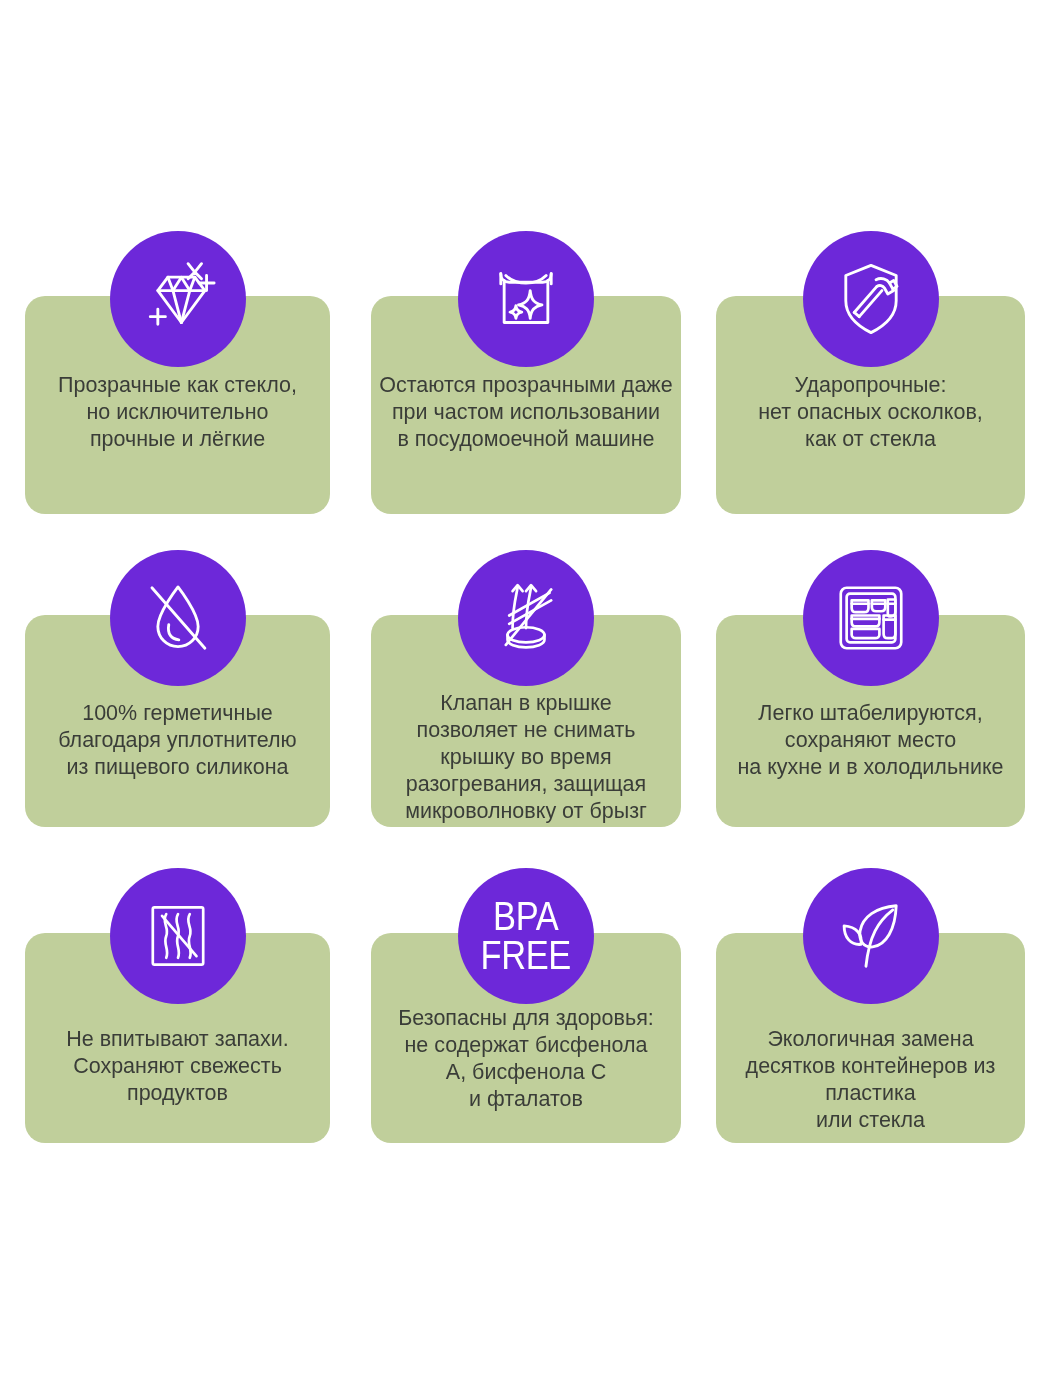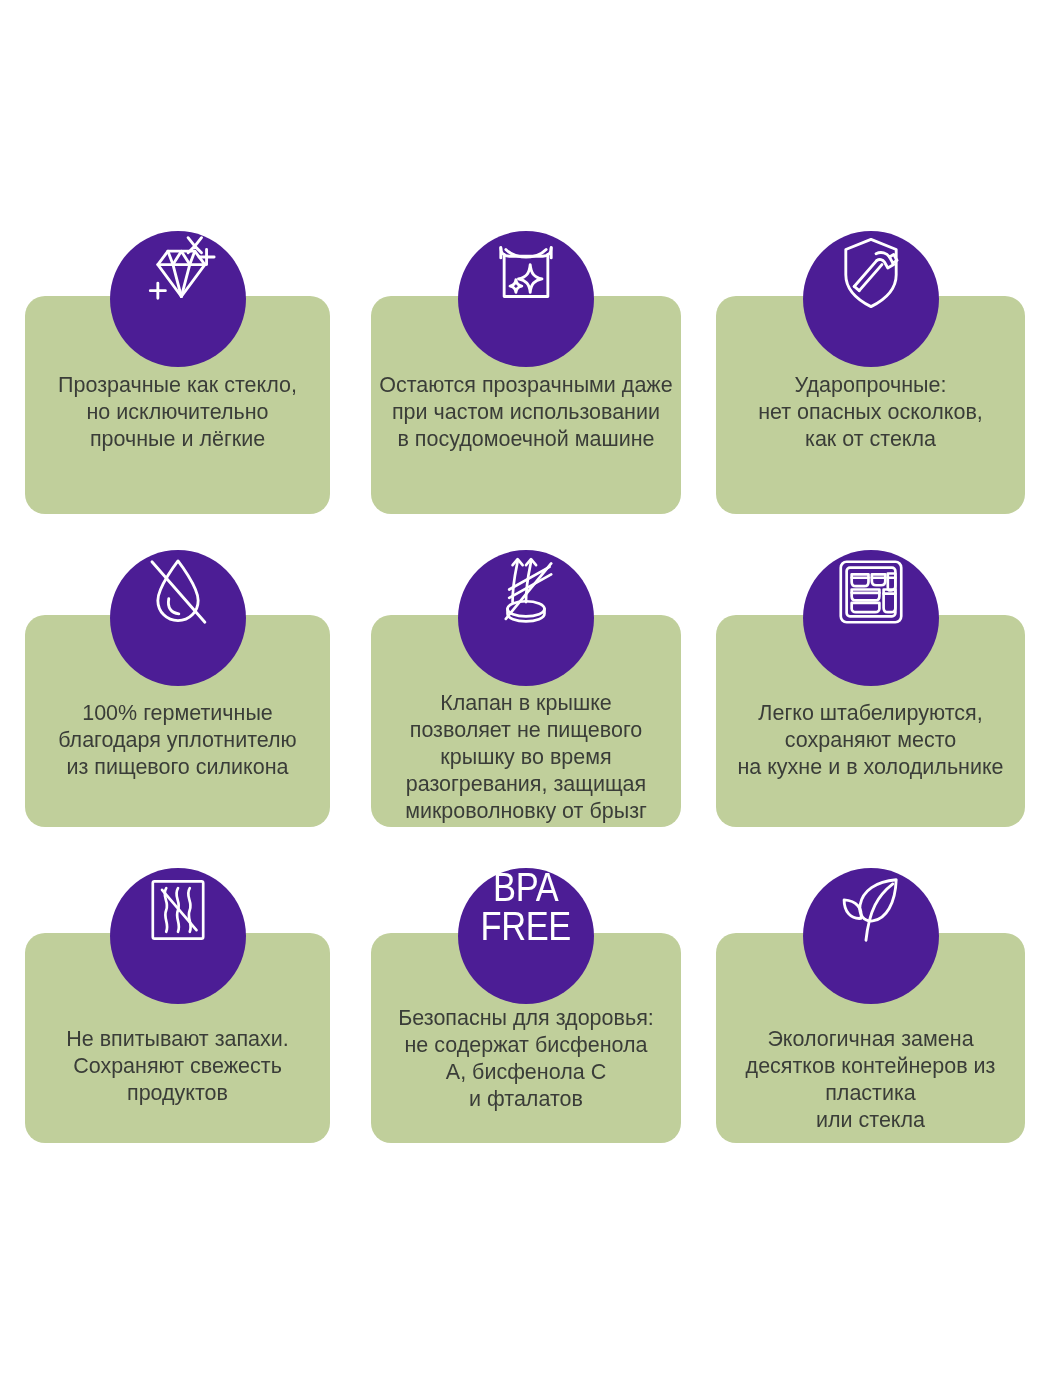--- a/index.html
+++ b/index.html
@@ -45,22 +45,23 @@
     border-radius: 20px;
   }
 
   .icon-badge {
     position: absolute;
     left: 50%;
     transform: translateX(-50%);
     width: 136px;
     height: 136px;
     border-radius: 50%;
-    background: #4c1d95;
+    background: #6d28d9;
     display: flex;
+    align-items: center;
     justify-content: center;
     z-index: 3;
   }
 
   .icon-badge svg {
     display: block;
     width: 84px;
     height: 84px;
   }
 
@@ -198,21 +199,21 @@
           <path d="M34 62 C34 40 38 24 40 14"></path>
           <path d="M34 18 L40 11 L46 18"></path>
           <path d="M50 62 C50 40 54 24 56 14"></path>
           <path d="M50 18 L56 11 L62 18"></path>
           <path d="M30 47 L78 20"></path>
           <path d="M30 57 L80 29"></path>
           <path d="M26 82 L80 16"></path>
         </svg>
       </div>
       <div class="card-text">Клапан в крышке
-позволяет не пищевого
+позволяет не снимать
 крышку во время
 разогревания, защищая
 микроволновку от брызг</div>
     </div>
 
     <div class="feature-card row2 col3 r2c3">
       <div class="card-panel"></div>
       <div class="icon-badge">
         <svg viewBox="0 0 100 100" fill="none" stroke="#ffffff" stroke-width="3.2" stroke-linejoin="round" stroke-linecap="round">
           <rect x="14" y="14" width="72" height="72" rx="7"></rect>

